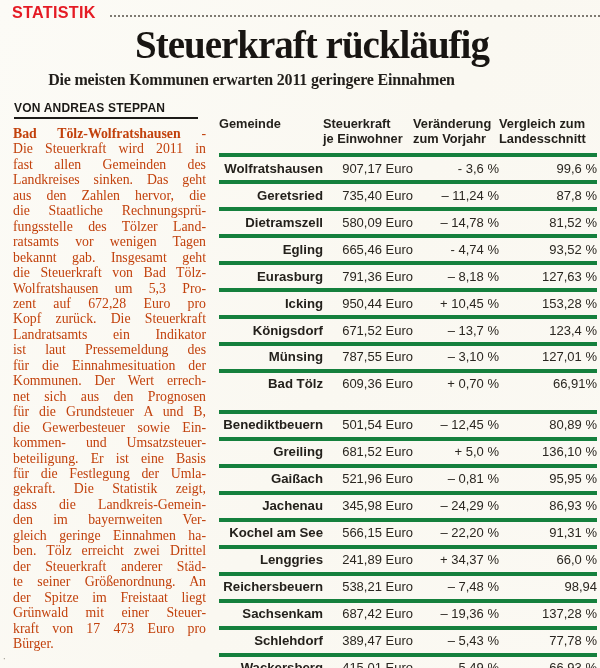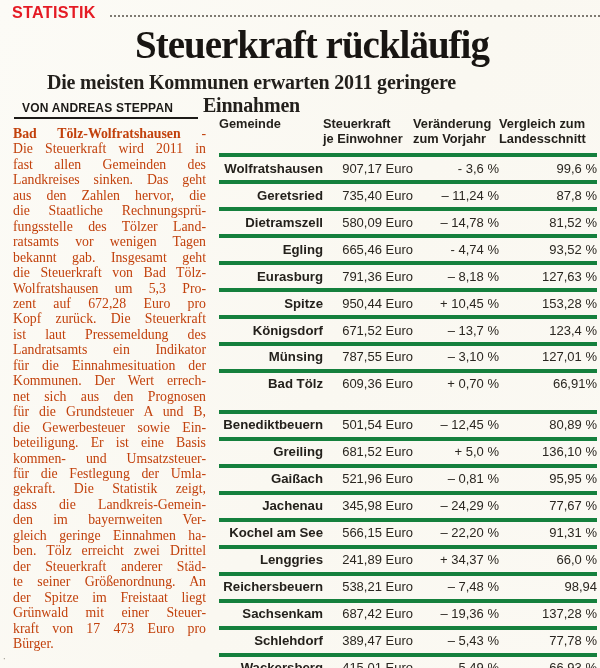--- a/index.html
+++ b/index.html
@@ -32,26 +32,26 @@
   .headline{
     position:absolute;top:22px;left:0;width:600px;
     text-align:center;
     font-weight:bold;font-size:39px;letter-spacing:-1px;
     color:#181512;
     margin-left:12px;
   }
   .subheadline{
     position:absolute;top:71px;left:0;width:503px;
     text-align:center;
-    font-weight:bold;font-size:20px;letter-spacing:-.2px;
+    font-weight:bold;font-size:16px;letter-spacing:-.2px;
     color:#221f1b;
   }
   
   .byline{
-    position:absolute;top:101px;left:22px;
+    position:absolute;top:101px;left:14px;
     font-family:"Liberation Sans",sans-serif;
     font-weight:bold;font-size:12px;letter-spacing:.2px;
     color:#1c1a17;
   }
   .byline-rule{
     position:absolute;top:117px;left:14px;width:184px;height:2px;
     background:#1d1b18;
   }
   
   .article-col{
@@ -123,29 +123,29 @@
       <div class="bline">Landkreises sinken. Das geht</div>
       <div class="bline">aus den Zahlen hervor, die</div>
       <div class="bline">die Staatliche Rechnungsprü-</div>
       <div class="bline">fungsstelle des Tölzer Land-</div>
       <div class="bline">ratsamts vor wenigen Tagen</div>
       <div class="bline">bekannt gab. Insgesamt geht</div>
       <div class="bline">die Steuerkraft von Bad Tölz-</div>
       <div class="bline">Wolfratshausen um 5,3 Pro-</div>
       <div class="bline">zent auf 672,28 Euro pro</div>
       <div class="bline">Kopf zurück. Die Steuerkraft</div>
+      <div class="bline">Landratsamts ein Indikator</div>
       <div class="bline">ist laut Pressemeldung des</div>
-      <div class="bline">Landratsamts ein Indikator</div>
       <div class="bline">für die Einnahmesituation der</div>
       <div class="bline">Kommunen. Der Wert errech-</div>
       <div class="bline">net sich aus den Prognosen</div>
       <div class="bline">für die Grundsteuer A und B,</div>
       <div class="bline">die Gewerbesteuer sowie Ein-</div>
+      <div class="bline">kommen- und Umsatzsteuer-</div>
       <div class="bline">beteiligung. Er ist eine Basis</div>
-      <div class="bline">kommen- und Umsatzsteuer-</div>
       <div class="bline">für die Festlegung der Umla-</div>
       <div class="bline">gekraft. Die Statistik zeigt,</div>
       <div class="bline">dass die Landkreis-Gemein-</div>
       <div class="bline">den im bayernweiten Ver-</div>
       <div class="bline">gleich geringe Einnahmen ha-</div>
       <div class="bline">ben. Tölz erreicht zwei Drittel</div>
       <div class="bline">der Steuerkraft anderer Städ-</div>
       <div class="bline">te seiner Größenordnung. An</div>
       <div class="bline">der Spitze im Freistaat liegt</div>
       <div class="bline">Grünwald mit einer Steuer-</div>
@@ -190,21 +190,21 @@
           <div class="cval">- 4,74 %</div>
           <div class="cval">93,52 %</div>
         </div>
         <div class="trow">
           <div class="cname">Eurasburg</div>
           <div class="cval">791,36 Euro</div>
           <div class="cval">– 8,18 %</div>
           <div class="cval">127,63 %</div>
         </div>
         <div class="trow">
-          <div class="cname">Spitze</div>
+          <div class="cname">Icking</div>
           <div class="cval">950,44 Euro</div>
           <div class="cval">+ 10,45 %</div>
           <div class="cval">153,28 %</div>
         </div>
         <div class="trow">
           <div class="cname">Königsdorf</div>
           <div class="cval">671,52 Euro</div>
           <div class="cval">– 13,7 %</div>
           <div class="cval">123,4 %</div>
         </div>
@@ -237,21 +237,21 @@
         <div class="trow">
           <div class="cname">Gaißach</div>
           <div class="cval">521,96 Euro</div>
           <div class="cval">– 0,81 %</div>
           <div class="cval">95,95 %</div>
         </div>
         <div class="trow">
           <div class="cname">Jachenau</div>
           <div class="cval">345,98 Euro</div>
           <div class="cval">– 24,29 %</div>
-          <div class="cval">77,67 %</div>
+          <div class="cval">86,93 %</div>
         </div>
         <div class="trow">
           <div class="cname">Kochel am See</div>
           <div class="cval">566,15 Euro</div>
           <div class="cval">– 22,20 %</div>
           <div class="cval">91,31 %</div>
         </div>
         <div class="trow">
           <div class="cname">Lenggries</div>
           <div class="cval">241,89 Euro</div>

